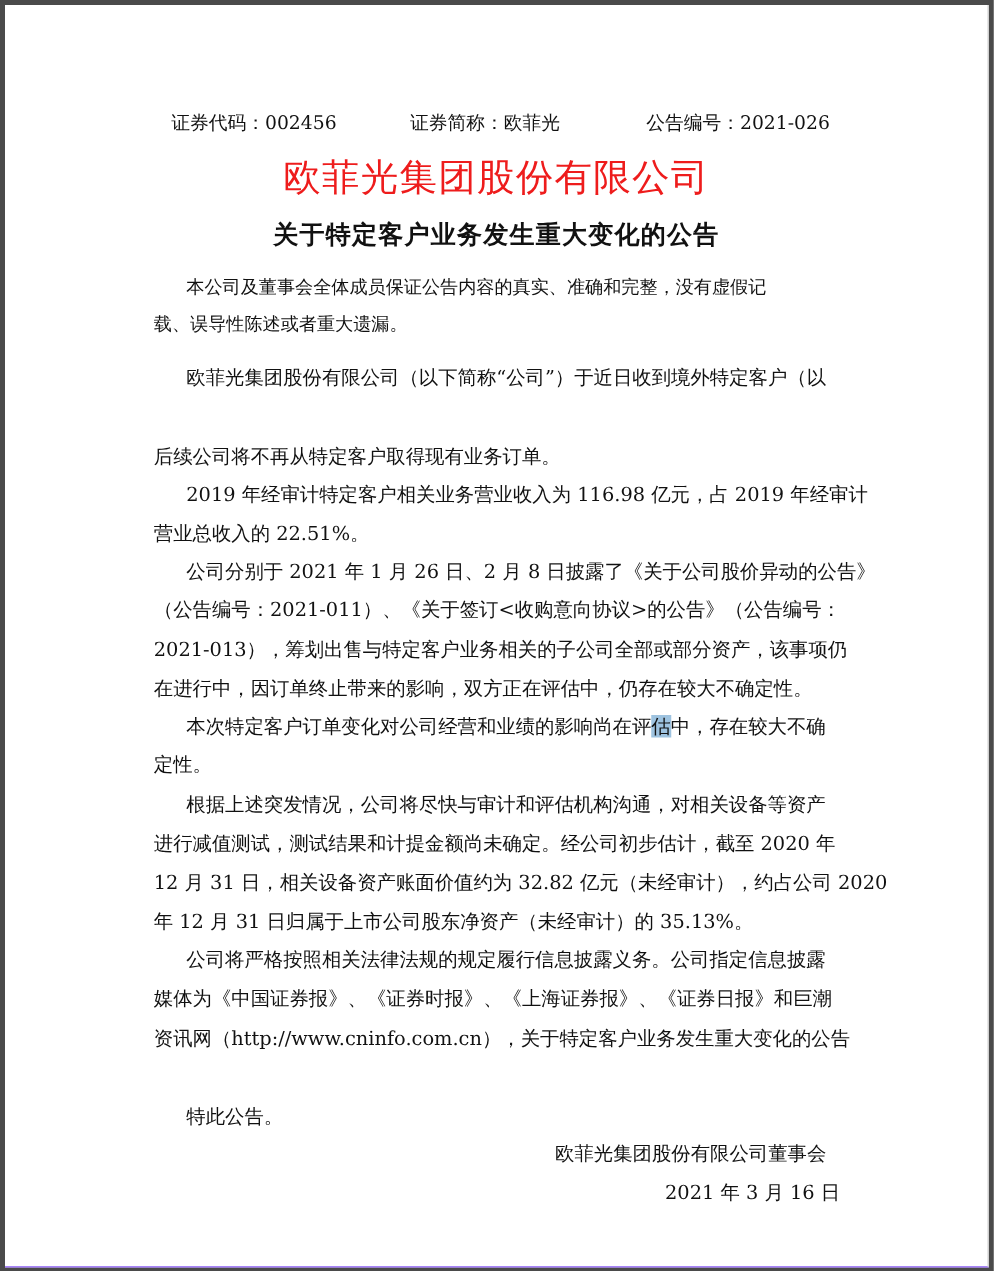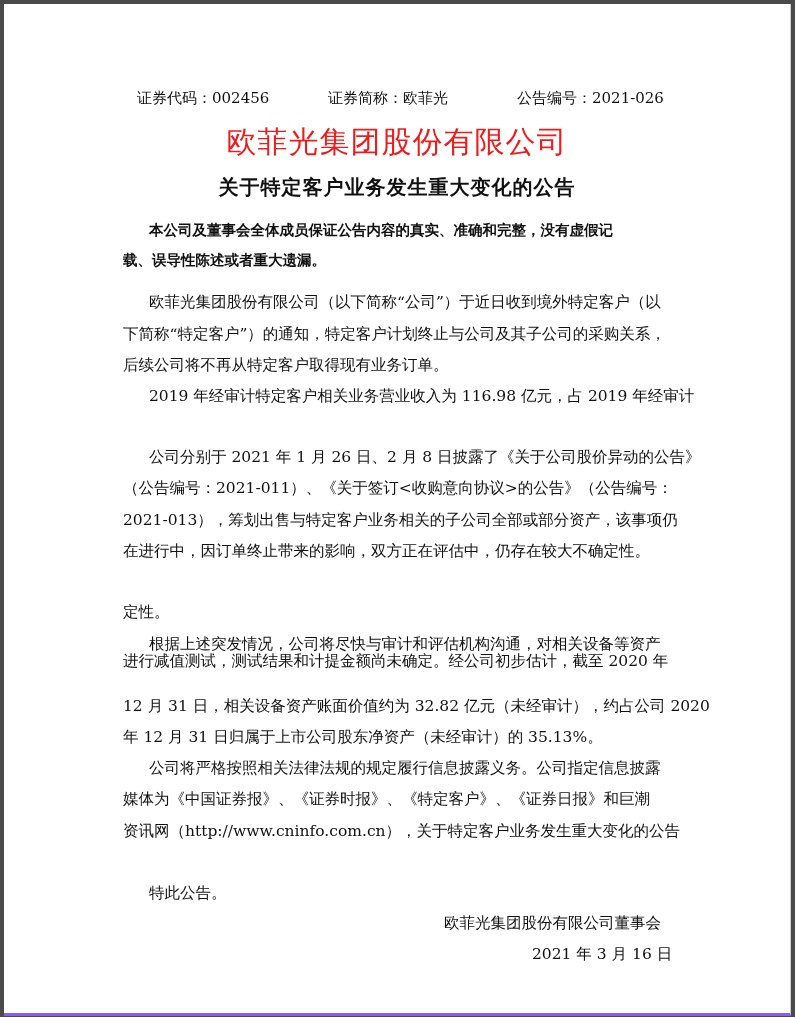--- a/index.html
+++ b/index.html
@@ -2,72 +2,75 @@
 <html><head>
 <meta charset="utf-8">
 <style>
   html, body { margin: 0; padding: 0; }
   body {
     width: 795px; height: 1017px; background: #4a4a4a; position: relative; overflow: hidden;
     font-family: "DejaVu Serif", "Liberation Serif", serif;
   }
   .page {
     position: absolute; left: 4px; top: 4px; width: 786px; height: 1009px;
-    background: #ffffff; border-right: 1px solid #cfcfcf; border-bottom: 3px solid #8b5cf6;
+    background: #ffffff; border-right: 1px solid #cfcfcf; border-bottom: 1px solid #8b5cf6;
   }
   .line { position: absolute; white-space: nowrap; color: #111; font-size: 15.5px; line-height: 20px; }
   .hdr { top: 84px; font-size: 15px; }
   .company {
     position: absolute; left: 0; width: 786px; top: 118px; text-align: center;
     color: #ee1c1c; font-family: "DejaVu Sans", "Liberation Sans", sans-serif;
     font-size: 30px; font-weight: normal; letter-spacing: 1px;
   }
   .subtitle {
     position: absolute; left: 0; width: 786px; top: 170px; text-align: center;
     color: #111; font-family: "DejaVu Sans", "Liberation Sans", sans-serif;
     font-size: 20px; font-weight: bold; letter-spacing: 1px;
   }
-  .bold { font-weight: bold; font-family: "DejaVu Serif", serif; font-size: 14.5px; }
+  .bold { font-weight: normal; font-family: "DejaVu Serif", serif; font-size: 14.5px; }
   .sel { background: #9ec3e0; }
   .body-line { left: 119px; }
   .indent { left: 145px; }
 </style>
 </head>
 <body>
 
 <div class="page">
   <div class="line hdr" style="left:133px">证券代码：002456</div>
   <div class="line hdr" style="left:324px">证券简称：欧菲光</div>
   <div class="line hdr" style="left:513px">公告编号：2021-026</div>
 
   <div class="company">欧菲光集团股份有限公司</div>
   <div class="subtitle">关于特定客户业务发生重大变化的公告</div>
 
   <div class="line bold indent" style="top:216px">本公司及董事会全体成员保证公告内容的真实、准确和完整，没有虚假记</div>
   <div class="line indent" style="top:288px">欧菲光集团股份有限公司（以下简称“公司”）于近日收到境外特定客户（以</div>
 
   <div class="line bold body-line" style="top:246px">载、误导性陈述或者重大遗漏。</div>
-  <div class="line body-line" style="top:320px">下简称“特定客户”）的通知，特定客户计划终止与公司及其子公司的采购关系，</div>
   <div class="line body-line" style="top:351px">后续公司将不再从特定客户取得现有业务订单。</div>
 
   <div class="line indent" style="top:382px">2019 年经审计特定客户相关业务营业收入为 116.98 亿元，占 2019 年经审计</div>
+  <div class="line body-line" style="top:413px">营业总收入的 22.51%。</div>
 
   <div class="line indent" style="top:443px">公司分别于 2021 年 1 月 26 日、2 月 8 日披露了《关于公司股价异动的公告》</div>
   <div class="line body-line" style="top:474px">（公告编号：2021-011）、《关于签订&lt;收购意向协议&gt;的公告》（公告编号：</div>
   <div class="line body-line" style="top:506px">2021-013），筹划出售与特定客户业务相关的子公司全部或部分资产，该事项仍</div>
   <div class="line body-line" style="top:537px">在进行中，因订单终止带来的影响，双方正在评估中，仍存在较大不确定性。</div>
 
+  <div class="line indent" style="top:567px">
+    <span>本次特定客户订单变化对公司经营和业绩的影响尚在评</span><span class="sel">估</span><span>中，存在较大不确</span>
+  </div>
   <div class="line body-line" style="top:598px">定性。</div>
 
   <div class="line indent" style="top:630px">根据上述突发情况，公司将尽快与审计和评估机构沟通，对相关设备等资产</div>
-  <div class="line body-line" style="top:647px">进行减值测试，测试结果和计提金额尚未确定。经公司初步估计，截至 2020 年</div>
+  <div class="line body-line" style="top:661px">进行减值测试，测试结果和计提金额尚未确定。经公司初步估计，截至 2020 年</div>
   <div class="line body-line" style="top:692px">12 月 31 日，相关设备资产账面价值约为 32.82 亿元（未经审计），约占公司 2020</div>
   <div class="line body-line" style="top:723px">年 12 月 31 日归属于上市公司股东净资产（未经审计）的 35.13%。</div>
 
   <div class="line indent" style="top:754px">公司将严格按照相关法律法规的规定履行信息披露义务。公司指定信息披露</div>
-  <div class="line body-line" style="top:785px">媒体为《中国证券报》、《证券时报》、《特定客户》、《证券日报》和巨潮</div>
+  <div class="line body-line" style="top:785px">媒体为《中国证券报》、《证券时报》、《上海证券报》、《证券日报》和巨潮</div>
   <div class="line body-line" style="top:817px">资讯网（http://www.cninfo.com.cn），关于特定客户业务发生重大变化的公告</div>
 
   <div class="line indent" style="top:879px">特此公告。</div>
 
   <div class="line" style="left:440px; top:909px">欧菲光集团股份有限公司董事会</div>
   <div class="line" style="left:528px; top:940px">2021 年 3 月 16 日</div>
 </div>
 
 </body></html>

